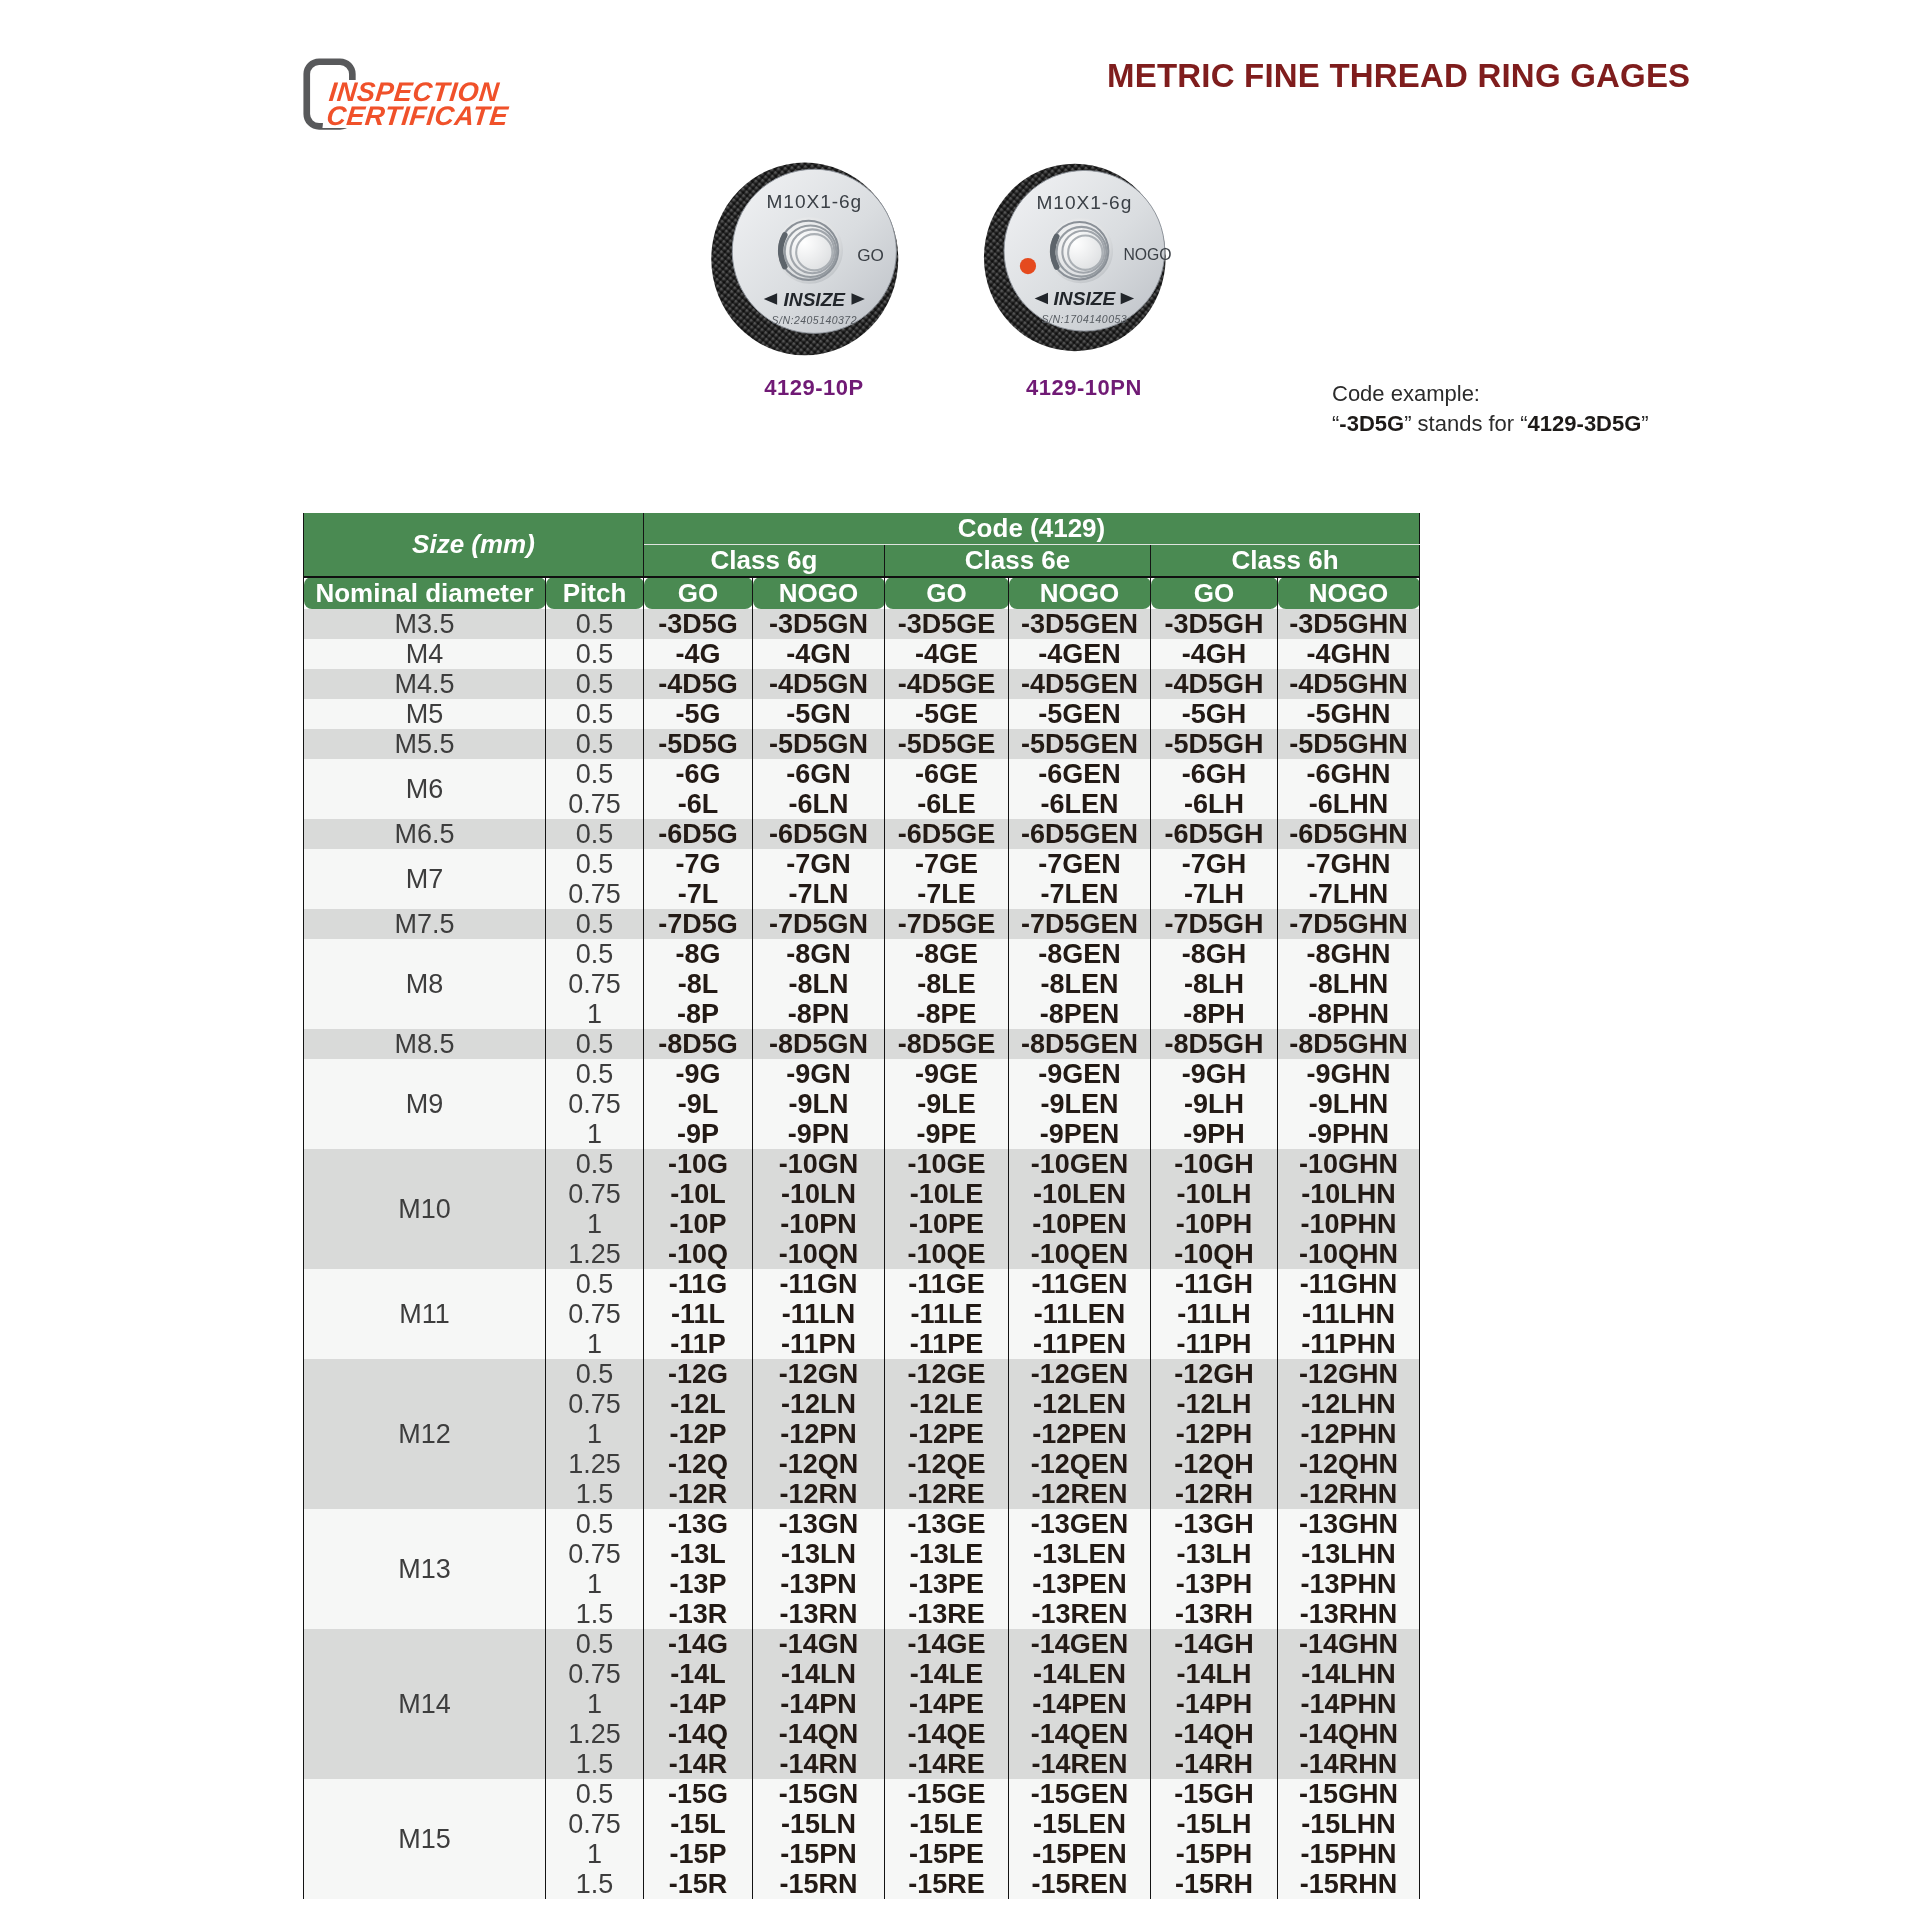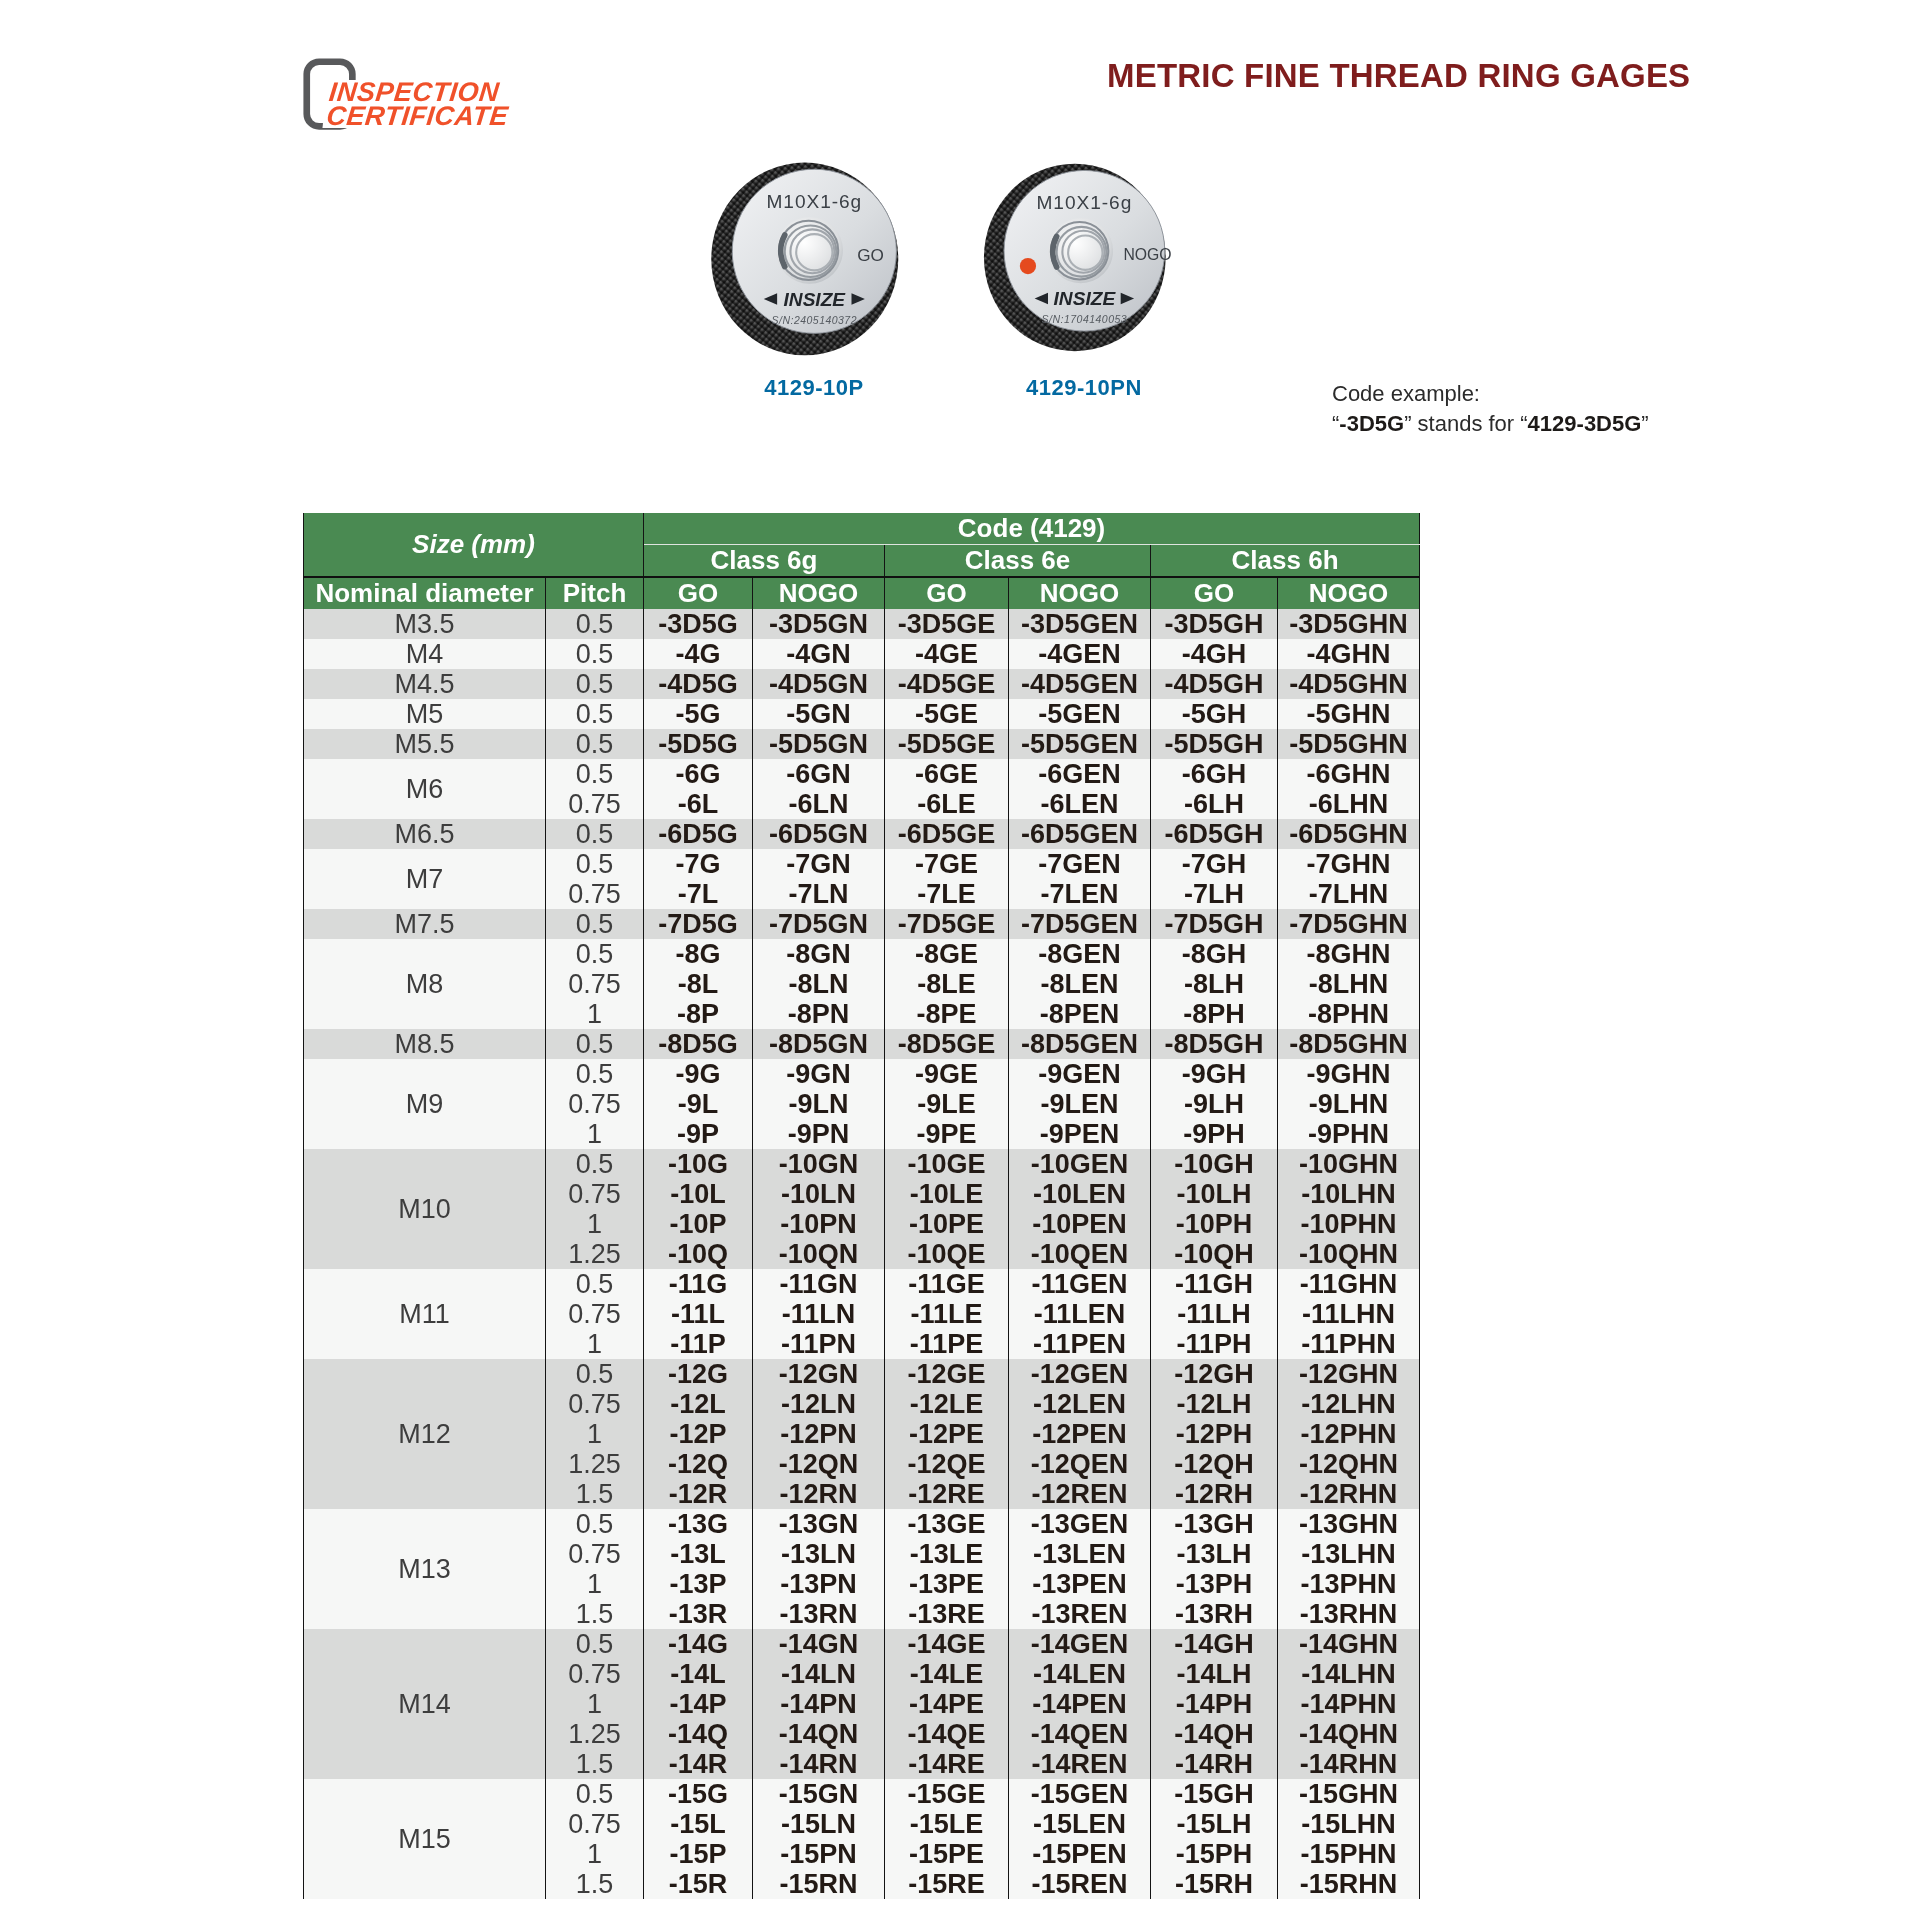--- a/index.html
+++ b/index.html
@@ -20,38 +20,38 @@
 
   
   .bullets{position:absolute;left:304px;top:278px;width:315px;}
   .bullet{display:flex;margin-bottom:1.9px;}
   .bullet .sq{flex:none;width:9.6px;height:9.6px;background:#2b2b2b;margin:8.6px 11.5px 0 0;}
   .bullet .bt{font-size:21px;line-height:27px;color:#2b2b2b;width:287px;}
 
   
   .ring{position:absolute;}
   .caption{position:absolute;top:375px;transform:translateX(-50%);
-           font-weight:bold;font-size:22px;color:#0369a1;letter-spacing:0.5px;}
+           font-weight:bold;font-size:22px;color:#701a75;letter-spacing:0.5px;}
 
   
   .code-example{position:absolute;left:1332px;top:379px;font-size:22px;line-height:30px;
                 color:#2b2b2b;}
   .code-example b{font-weight:bold;color:#1d1a18;}
 
   
   #gage-table{position:absolute;left:303px;top:513px;width:1117px;
               border-collapse:collapse;table-layout:fixed;
               border-left:1.9px solid #141414;}
   #gage-table th,#gage-table td{padding:0;text-align:center;vertical-align:middle;
               border-right:1.9px solid #141414;overflow:hidden;white-space:nowrap;}
   #gage-table thead th{background:#4a8a52;color:#ffffff;font-weight:bold;font-size:26px;}
   .th-size{border-bottom:2.9px solid #101010 !important;font-style:italic;}
   .th-code{height:29px;border-bottom:1.9px solid #dfe4df !important;}
   .th-class{height:29px;border-bottom:2.9px solid #101010 !important;}
-  .hrow3 th{height:30px;}
+  .hrow3 th{height:30px;border-radius:8px;}
   #gage-table tbody tr{height:30px;}
   #gage-table tbody td{font-size:27px;line-height:29px;}
   .c-dia,.c-pitch{color:#3d3d3d;font-weight:normal;}
   .c-code{font-weight:bold;color:#231a15;}
   .g-gray td{background:#d9dad9;}
   .g-light td{background:#f6f7f6;}
 </style>
 </head>
 <body>
 

